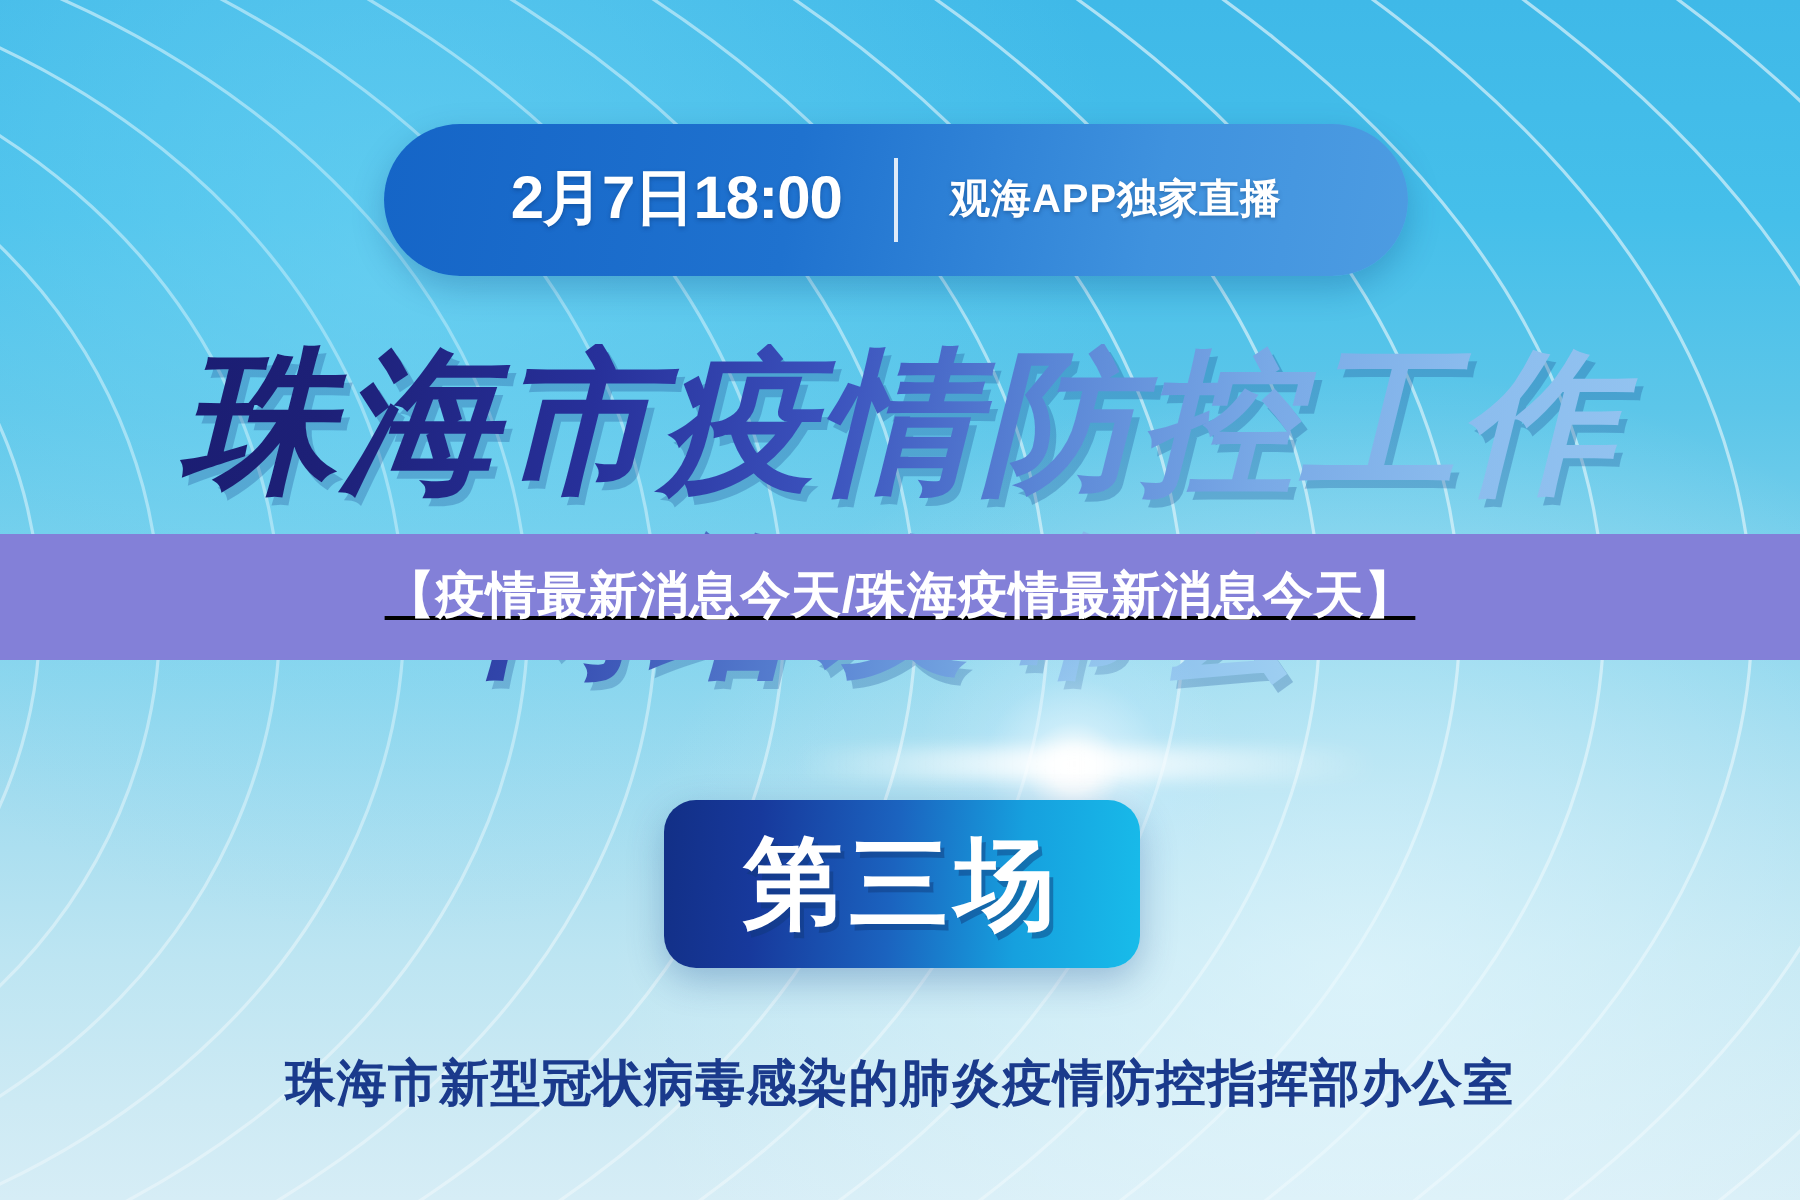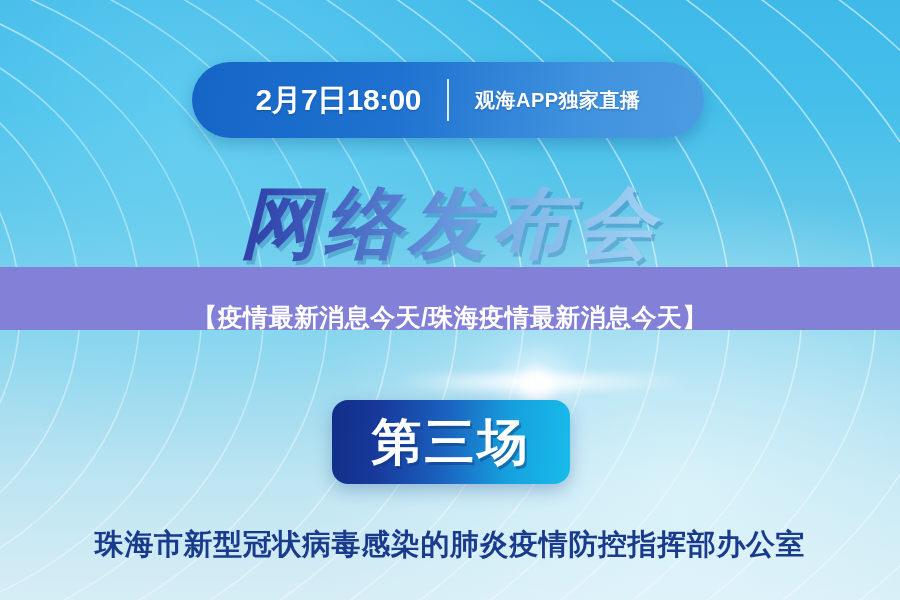--- a/index.html
+++ b/index.html
@@ -168,22 +168,23 @@
     filter: drop-shadow(3px 4px 0px rgba(30,80,150,0.28));
   }
 
   
   .purple-band {
     position: absolute;
     left: 0; top: 267px;
     width: 900px; height: 63px;
     background: #8380d8;
     display: flex;
-    align-items: flex-end;
+    align-items: center;
     justify-content: center;
+    text-decoration: underline;
   }
   .purple-band-text {
     color: #ffffff;
     font-size: 25px;
     font-weight: bold;
     letter-spacing: 0.4px;
     white-space: nowrap;
     line-height: 1;
   }
 
@@ -210,21 +211,21 @@
 
   
   .issuer {
     position: absolute;
     left: 0; top: 530px;
     width: 900px;
     text-align: center;
   }
   .issuer-text {
     color: #1a3a8c;
-    font-size: 29px;
+    font-size: 25px;
     font-weight: bold;
     letter-spacing: 0.6px;
     white-space: nowrap;
     line-height: 1;
   }
 </style>
 </head>
 <body>
 
 <div id="poster">
@@ -264,20 +265,21 @@
   <div class="tint-tl"></div>
   <div class="tint-br"></div>
 
   <div class="pill">
     <span class="pill-date">2月7日18:00</span>
     <span class="pill-sep"></span>
     <span class="pill-channel">观海APP独家直播</span>
   </div>
 
   <div class="headline">
+    <div class="hl-line">珠海市疫情防控工作</div>
     <div class="hl-line-2">网络发布会</div>
   </div>
 
   <div class="flare"></div>
   <div class="flare-streak"></div>
 
   <div class="purple-band">
     <span class="purple-band-text">【疫情最新消息今天/珠海疫情最新消息今天】</span>
   </div>
 

